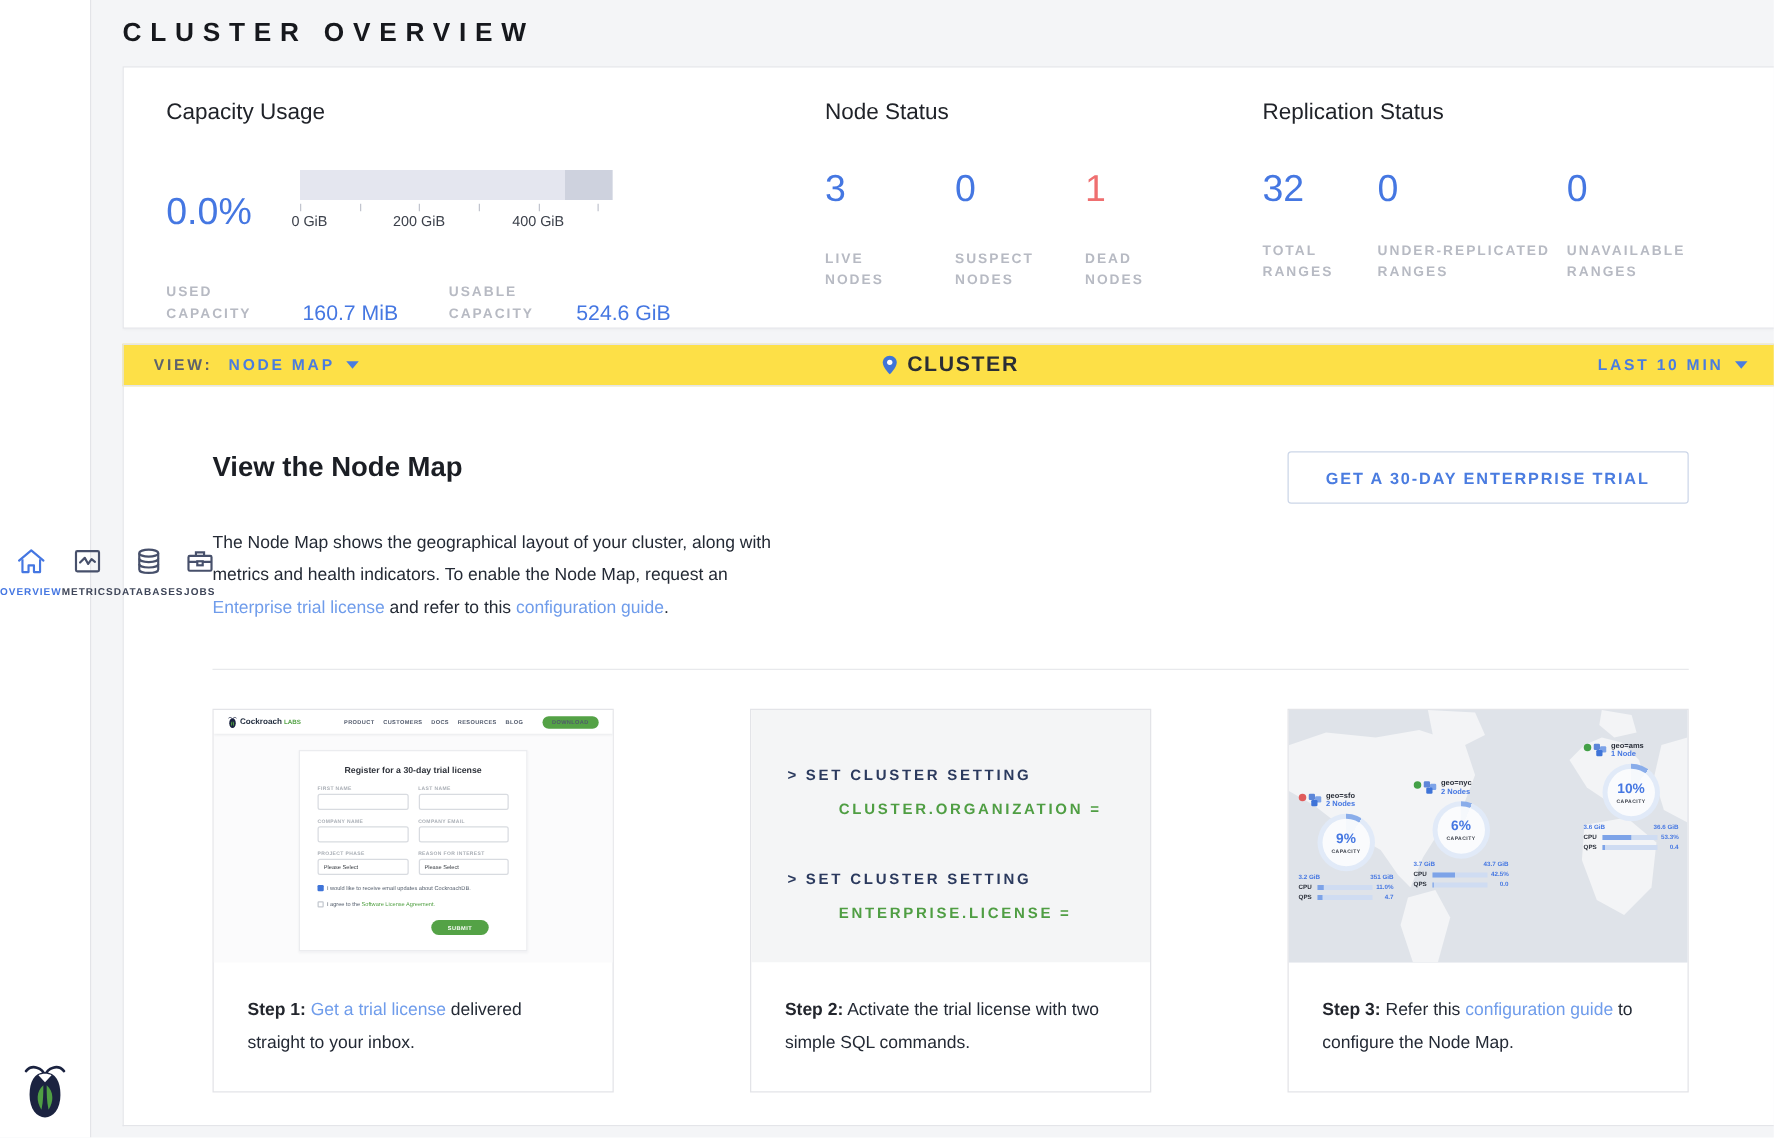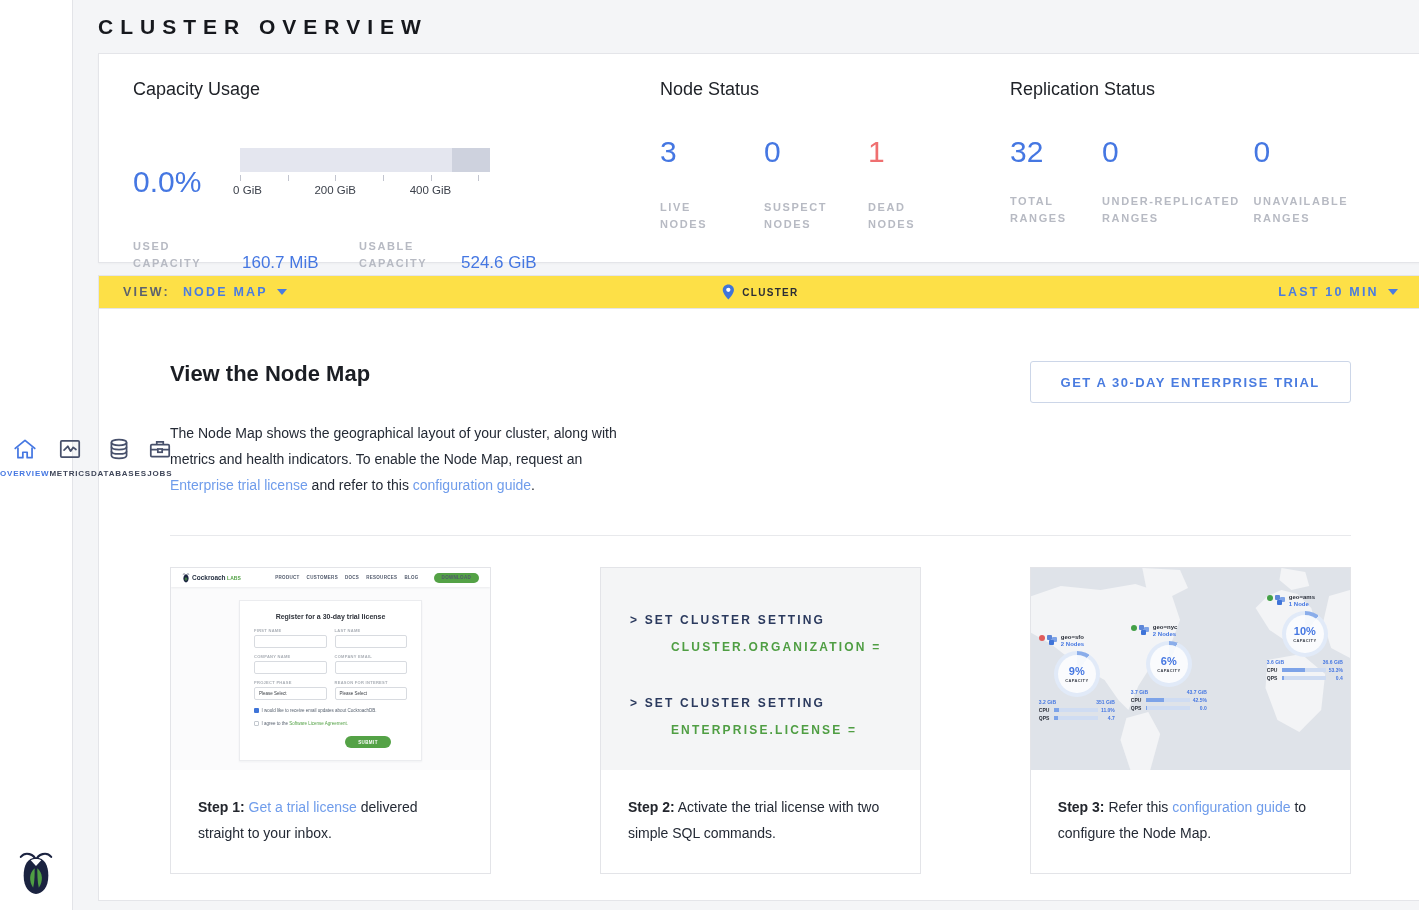--- a/index.html
+++ b/index.html
@@ -30,21 +30,21 @@
   
   .stats-panel {
     margin-top:14px; height:210px; background:#fff; border:1px solid #e4e5e9;
     box-shadow:0 1px 2px rgba(0,0,0,0.03); display:flex; padding:25px 34px 0;
   }
   .section-title { font-size:18px; color:#202329; font-weight:500; }
   .stat-col.capacity { width:527px; flex:none; }
   .stat-col.nodes { width:350px; flex:none; }
   .stat-col.repl { flex:1; }
 
-  .cap-row { margin-top:48px; display:flex; align-items:flex-end; }
+  .cap-row { margin-top:36px; display:flex; align-items:flex-end; }
   .cap-percent { width:107px; font-size:30px; color:#4577e2; line-height:1; padding-bottom:1px; }
   .cap-chart { width:250px; position:relative; }
   .cap-bar { height:24px; background:#e4e6ef; position:relative; }
   .cap-bar-dark { position:absolute; right:0; top:0; bottom:0; width:15.3%; background:#ced2de; }
   .cap-ticks { position:relative; height:8px; margin-top:3px; }
   .cap-ticks i { position:absolute; top:0; width:1px; height:6px; background:#c2c5cf; }
   .cap-tick-labels { position:relative; height:14px; margin-top:1px; }
   .cap-tick-labels span { position:absolute; transform:translateX(-50%); font-size:11.5px; color:#3c414b; white-space:nowrap; }
   .cap-bottom { margin-top:7px; display:flex; align-items:flex-end; }
   .stat-label { font-size:11px; letter-spacing:1.6px; color:#b7bac3; line-height:17px; font-weight:bold; }
@@ -65,21 +65,21 @@
 
   
   .view-bar {
     margin-top:12px; height:34px; background:#fde047; border:1px solid #e4e5e9;
     display:flex; align-items:center; padding:0 24px; position:relative;
   }
   .vb-label { font-size:12.5px; letter-spacing:2.2px; color:#5d626c; font-weight:bold; }
   .vb-value { font-size:12.5px; letter-spacing:2.2px; color:#4a7ce0; font-weight:bold; margin-left:13px; cursor:pointer; }
   .caret { display:inline-block; width:0; height:0; border-left:5px solid transparent; border-right:5px solid transparent; border-top:6px solid #4a7ce0; margin-left:9px; vertical-align:middle; }
   .vb-center { position:absolute; left:50%; transform:translateX(-50%); display:flex; align-items:center; }
-  .vb-scope { font-size:10px; letter-spacing:1.3px; color:#2b2e35; font-weight:bold; margin-left:7px; }
+  .vb-scope { font-size:17px; letter-spacing:1.3px; color:#2b2e35; font-weight:bold; margin-left:7px; }
   .vb-right { margin-left:auto; display:flex; align-items:center; cursor:pointer; }
   .vb-time { font-size:12.5px; letter-spacing:2.2px; color:#4a7ce0; font-weight:bold; }
 
   
   .main-panel {
     background:#fff; border:1px solid #e4e5e9; border-top:none; height:592px;
     padding:52px 71px 0;
   }
   .nm-head { display:flex; justify-content:space-between; align-items:flex-start; }
   .nm-head h2 { font-size:22px; font-weight:600; color:#1b1e24; }

